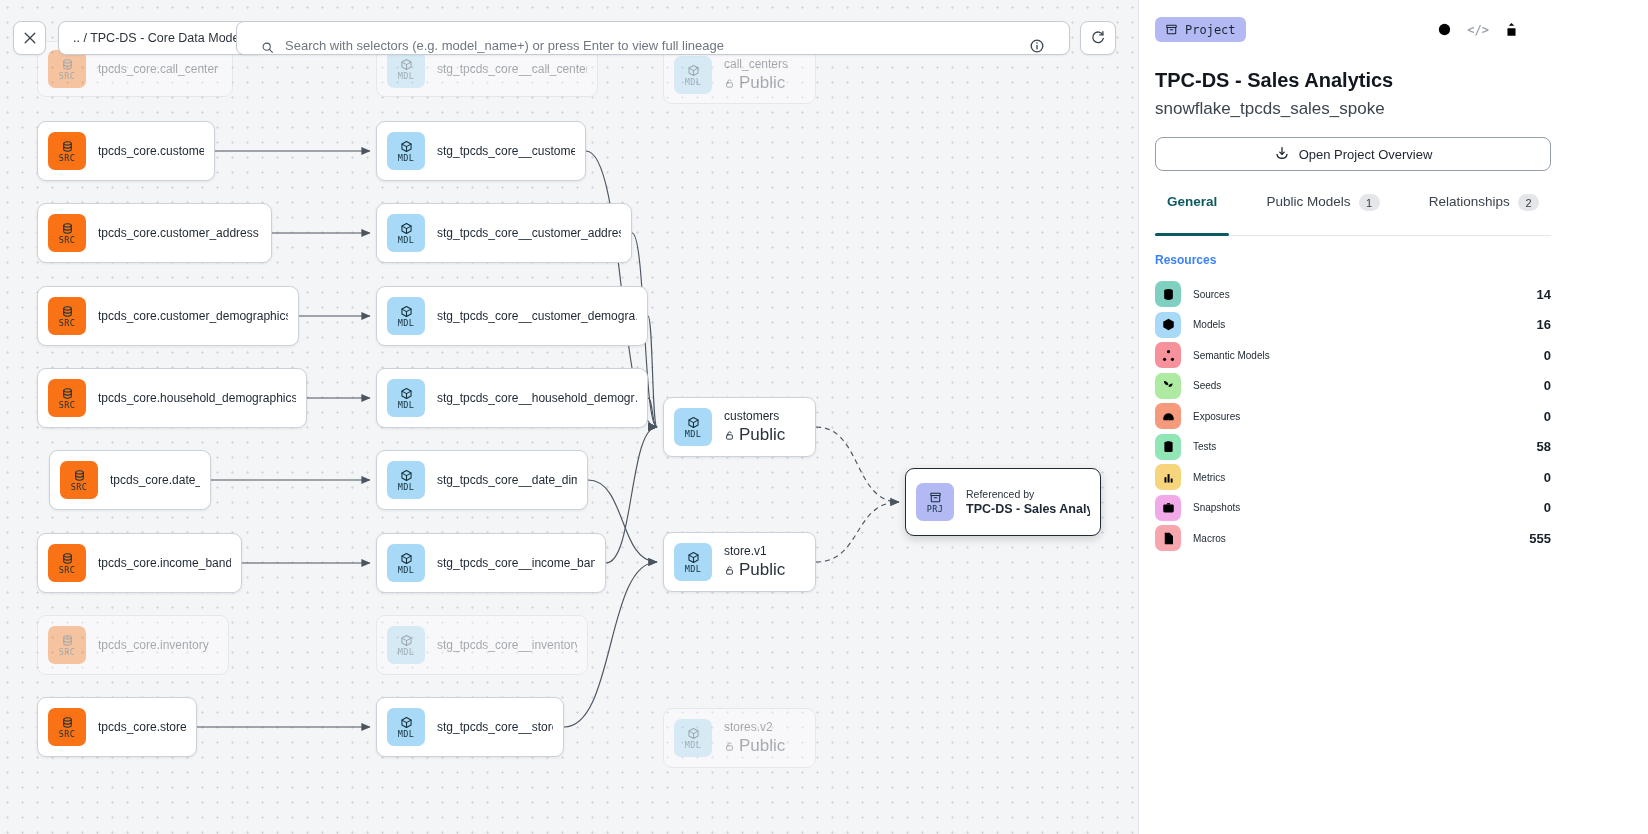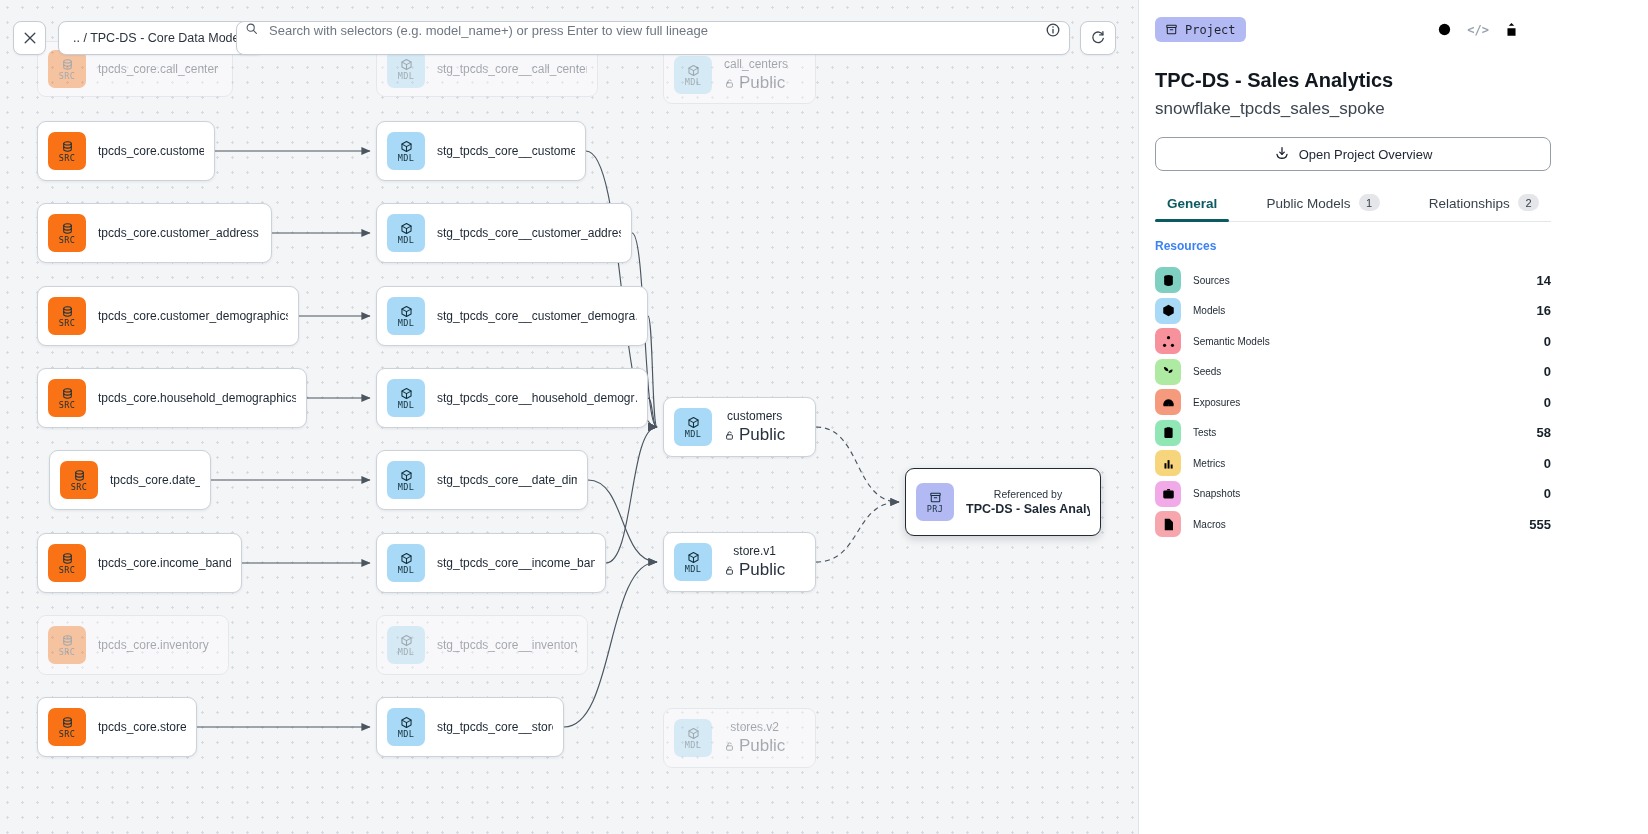--- a/index.html
+++ b/index.html
@@ -18,37 +18,37 @@
   .node { position:absolute; background:#fff; border:1px solid #ccd2da; border-radius:9px;
           box-shadow:0 1px 3px rgba(20,28,40,.08); display:flex; align-items:center;
           padding:0 10px; gap:12px; cursor:pointer; }
   .node.faded { opacity:.38; box-shadow:none; }
   .node.selected { border:1.6px solid #222b34; box-shadow:0 3px 8px rgba(20,28,40,.18); }
   .nbadge { flex:0 0 38px; width:38px; height:38px; border-radius:7px; display:flex;
             flex-direction:column; align-items:center; justify-content:center; color:#15303b; }
   .nbadge.src { background:#f97316; } .nbadge.mdl { background:#a8d9f6; } .nbadge.prj { background:#b3baf3; }
   .ntype { font-family:"DejaVu Sans Mono", monospace; font-size:8.5px; letter-spacing:.3px;
            line-height:1.05; margin-top:1px; }
-  .nlabels { min-width:0;text-align:center; }
+  .nlabels { min-width:0; }
   .nname { font-size:12px; color:#1d2733; white-space:nowrap; overflow:hidden; }
   .nsub { display:flex; align-items:center; gap:4px; font-size:17px; color:#29333e; margin-top:2px; }
   .nsup { font-size:10.5px; color:#2b3540; margin-bottom:2px; white-space:nowrap; }
   .prj .nname, .node.selected .nname { font-weight:600; font-size:12.5px; }
 
   
   .topbar { position:absolute; left:0; top:0; width:100%; height:70px; z-index:5; pointer-events:none; }
   .topbar > * { pointer-events:auto; }
   .tb-btn { position:absolute; top:21px; height:34px; background:#fff; border:1px solid #c6ccd4;
             border-radius:8px; box-shadow:0 1px 2px rgba(16,24,40,.06); display:flex;
             align-items:center; justify-content:center; color:#39434d; cursor:pointer; font-family:inherit; }
   .tb-close { left:13px; width:33px; }
   .tb-crumb { left:58px; padding:0 14px; font-size:12.5px; color:#2a323c; }
   .searchbox { position:absolute; left:236px; top:21px; width:834px; height:34px; background:#fff;
                border:1px solid #c6ccd4; border-radius:8px; box-shadow:0 1px 2px rgba(16,24,40,.06);
-               display:flex; align-items:flex-start; padding:0 8px; gap:9px; }
+               display:flex; align-items:flex-end; padding:0 24px; gap:9px; }
   .searchbox input { flex:1; border:none; outline:none; font-size:13px; color:#1d2733;
                      font-family:inherit; background:transparent; }
   .searchbox input::placeholder { color:#6f7781; }
   .tb-refresh { left:1080px; width:36px; }
 
   
   .icn { display:inline-flex; align-items:center; justify-content:center; }
   .icn svg { width:16px; height:16px; fill:none; stroke:currentColor; stroke-width:1.3;
              stroke-linecap:round; stroke-linejoin:round; }
   .icn.sm svg { width:13px; height:13px; }
@@ -68,21 +68,21 @@
                      display:flex; align-items:center; }
   .ph-icons .icbtn svg { width:17px; height:17px; }
   .ph-icons .icbtn.muted { color:#9aa2ac; }
   .p-title { margin-top:27px; font-size:20px; font-weight:700; color:#11171f; }
   .p-sub { margin-top:7px; font-size:17px; color:#3c454f; }
   .overview-btn { margin-top:18px; width:100%; height:34px; display:flex; align-items:center;
                   justify-content:center; gap:9px; background:#fff; border:1px solid #959da7;
                   border-radius:8px; font-size:13px; color:#1d2530; cursor:pointer; font-family:inherit; }
   .tabs { margin-top:23px; display:flex; justify-content:space-between;
           border-bottom:1px solid #e4e7ea; }
-  .tab { display:flex; align-items:flex-end; gap:8px; padding:0 12px 10px; font-size:13.5px;
+  .tab { display:flex; align-items:flex-start; gap:8px; padding:0 12px 24px; font-size:13.5px;
          color:#39424c; position:relative; cursor:pointer; }
   .tab.active { color:#0c5a61; font-weight:700; }
   .tab.active::after { content:""; position:absolute; left:0; right:0; bottom:-1px; height:3px;
                        background:#0c5a61; border-radius:2px; }
   .count { background:#e4e6ea; border-radius:999px; font-size:11px; padding:2.5px 7.5px; color:#333b44; }
   .res-head { margin-top:17px; font-size:12px; font-weight:700; color:#3b82f6; }
   .res-list { margin-top:12px; }
   .res-row { display:flex; align-items:center; gap:12px; height:30.5px; cursor:pointer; }
   .chip { width:26px; height:26px; border-radius:7px; display:flex; align-items:center;
           justify-content:center; color:#17242e; flex:0 0 26px; }

